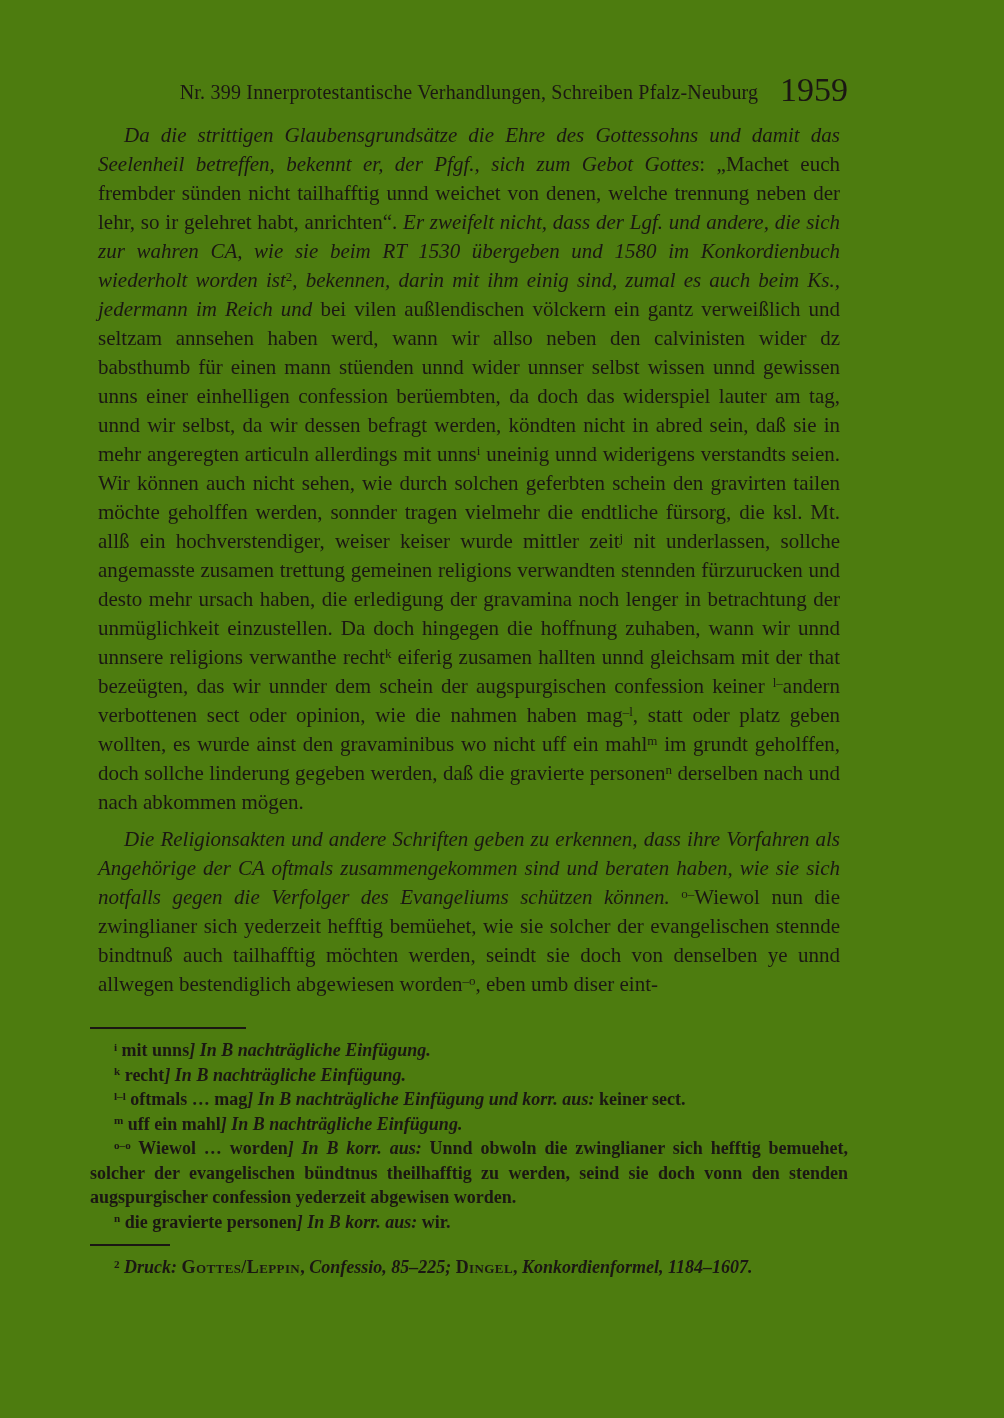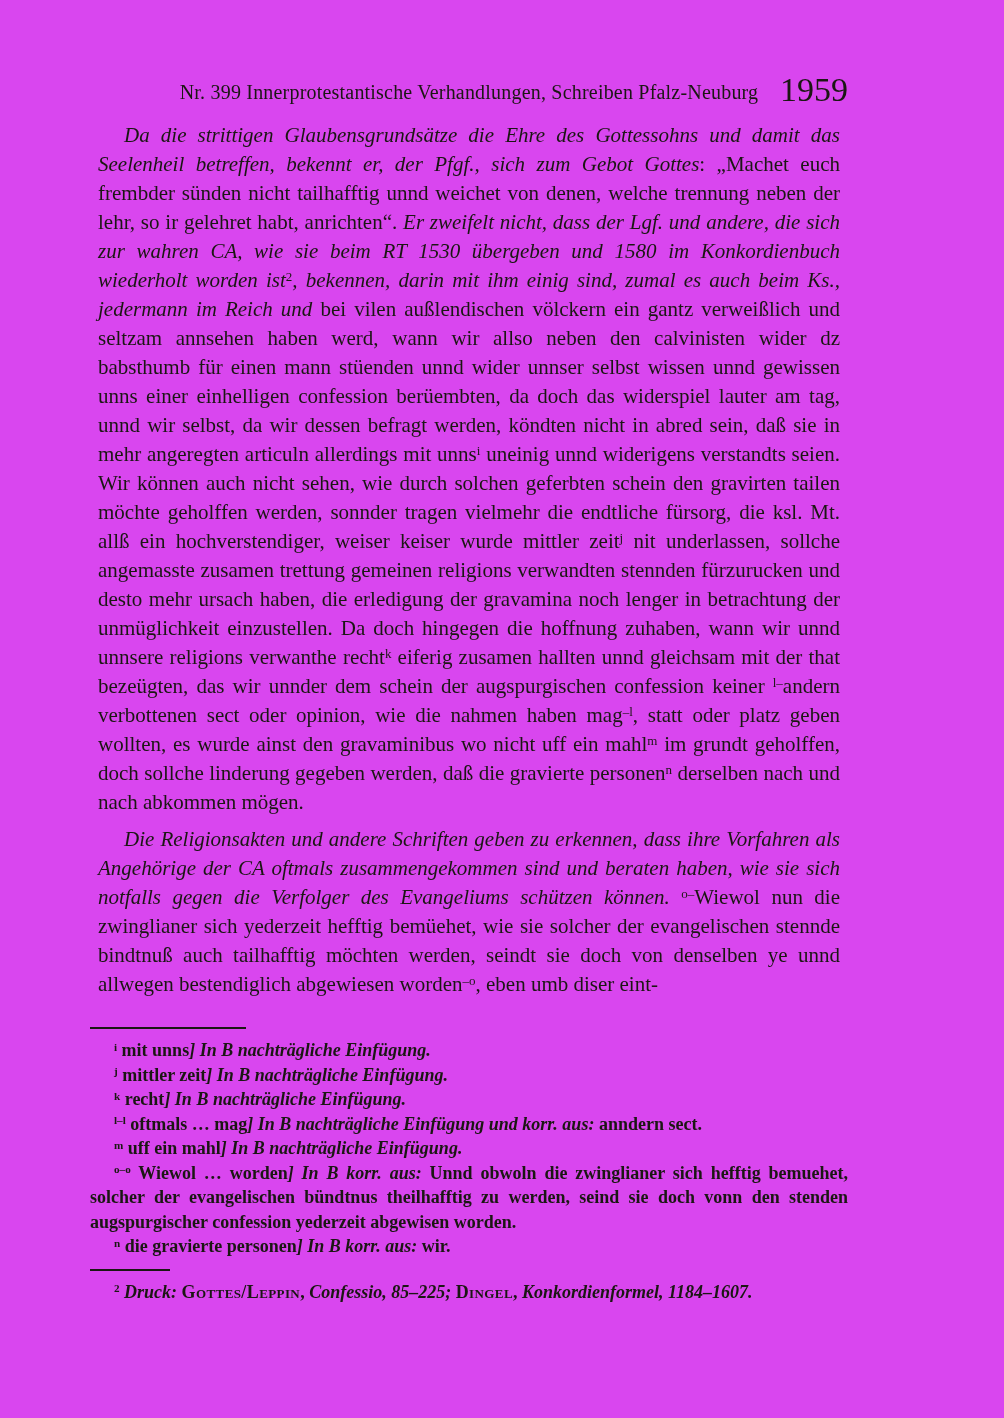--- a/index.html
+++ b/index.html
@@ -5,21 +5,21 @@
   html, body {
     margin: 0;
     padding: 0;
     background: #ffffff;
   }
   .page {
     position: relative;
     width: 1004px;
     height: 1418px;
     margin: 0 auto;
-    background: #d946ef;
+    background: #4d7c0f;
     color: #1b1713;
     box-sizing: border-box;
     padding: 78px 156px 0 90px;
     overflow: hidden;
     font-family: "Liberation Serif", "DejaVu Serif", serif;
   }
   
   .running-header {
     position: relative;
     height: 30px;
@@ -99,23 +99,22 @@
 
   <div class="main-text">
       <p class="para"><span class="run-it">Da die strittigen Glaubensgrundsätze die Ehre des Gottessohns und damit das Seelenheil betreffen, bekennt er, der Pfgf., sich zum Gebot Gottes</span><span class="run-rm">: „Machet euch frembder sünden nicht tailhafftig unnd weichet von denen, welche trennung neben der lehr, so ir gelehret habt, anrichten“. </span><span class="run-it">Er zweifelt nicht, dass der Lgf. und andere, die sich zur wahren CA, wie sie beim RT 1530 übergeben und 1580 im Konkordienbuch wiederholt worden ist</span><sup class="run-sup">2</sup><span class="run-it">, bekennen, darin mit ihm einig sind, zumal es auch beim Ks., jedermann im Reich und </span><span class="run-rm">bei vilen außlendischen völckern ein gantz verweißlich und seltzam annsehen haben werd, wann wir allso neben den calvinisten wider dz babsthumb für einen mann stüenden unnd wider unnser selbst wissen unnd gewissen unns einer einhelligen confession berüembten, da doch das widerspiel lauter am tag, unnd wir selbst, da wir dessen befragt werden, köndten nicht in abred sein, daß sie in mehr angeregten articuln allerdings mit unns</span><sup class="run-sup">i</sup><span class="run-rm"> uneinig unnd widerigens verstandts seien. Wir können auch nicht sehen, wie durch solchen geferbten schein den gravirten tailen möchte geholffen werden, sonnder tragen vielmehr die endtliche fürsorg, die ksl. Mt. allß ein hochverstendiger, weiser keiser wurde mittler zeit</span><sup class="run-sup">j</sup><span class="run-rm"> nit underlassen, sollche angemasste zusamen trettung gemeinen religions verwandten stennden fürzurucken und desto mehr ursach haben, die erledigung der gravamina noch lenger in betrachtung der unmüglichkeit einzustellen. Da doch hingegen die hoffnung zuhaben, wann wir unnd unnsere religions verwanthe recht</span><sup class="run-sup">k</sup><span class="run-rm"> eiferig zusamen hallten unnd gleichsam mit der that bezeügten, das wir unnder dem schein der augspurgischen confession keiner </span><sup class="run-sup">l–</sup><span class="run-rm">andern verbottenen sect oder opinion, wie die nahmen haben mag</span><sup class="run-sup">–l</sup><span class="run-rm">, statt oder platz geben wollten, es wurde ainst den gravaminibus wo nicht uff ein mahl</span><sup class="run-sup">m</sup><span class="run-rm"> im grundt geholffen, doch sollche linderung gegeben werden, daß die gravierte personen</span><sup class="run-sup">n</sup><span class="run-rm"> derselben nach und nach abkommen mögen.</span></p>
       <p class="para"><span class="run-it">Die Religionsakten und andere Schriften geben zu erkennen, dass ihre Vorfahren als Angehörige der CA oftmals zusammengekommen sind und beraten haben, wie sie sich notfalls gegen die Verfolger des Evangeliums schützen können. </span><sup class="run-sup">o–</sup><span class="run-rm">Wiewol nun die zwinglianer sich yederzeit hefftig bemüehet, wie sie solcher der evangelischen stennde bindtnuß auch tailhafftig möchten werden, seindt sie doch von denselben ye unnd allwegen bestendiglich abgewiesen worden</span><sup class="run-sup">–o</sup><span class="run-rm">, eben umb diser eint-</span></p>
     </div>
 
   <div class="rule-long"></div>
 
   <div class="apparatus">
       <p class="note"><sup class="run-sup">i</sup><span class="run-rm"> mit unns</span><span class="run-it">] In B nachträgliche Einfügung.</span></p>
-      <p class="note"><sup class="run-sup">j</sup><span class="run-rm"> mittler zeit</span><span class="run-it">] In B nachträgliche Einfügung.</span></p>
       <p class="note"><sup class="run-sup">k</sup><span class="run-rm"> recht</span><span class="run-it">] In B nachträgliche Einfügung.</span></p>
-      <p class="note"><sup class="run-sup">l–l</sup><span class="run-rm"> oftmals … mag</span><span class="run-it">] In B nachträgliche Einfügung und korr. aus:</span><span class="run-rm"> anndern sect.</span></p>
+      <p class="note"><sup class="run-sup">l–l</sup><span class="run-rm"> oftmals … mag</span><span class="run-it">] In B nachträgliche Einfügung und korr. aus:</span><span class="run-rm"> keiner sect.</span></p>
       <p class="note"><sup class="run-sup">m</sup><span class="run-rm"> uff ein mahl</span><span class="run-it">] In B nachträgliche Einfügung.</span></p>
       <p class="note"><sup class="run-sup">o–o</sup><span class="run-rm"> Wiewol … worden</span><span class="run-it">] In B korr. aus:</span><span class="run-rm"> Unnd obwoln die zwinglianer sich hefftig bemuehet, solcher der evangelischen bündtnus theilhafftig zu werden, seind sie doch vonn den stenden augspurgischer confession yederzeit abgewisen worden.</span></p>
       <p class="note"><sup class="run-sup">n</sup><span class="run-rm"> die gravierte personen</span><span class="run-it">] In B korr. aus:</span><span class="run-rm"> wir.</span></p>
     </div>
 
   <div class="rule-short"></div>
 
   <div class="footnote-section">
       <p class="note"><sup class="run-sup">2</sup><span class="run-it"> Druck: </span><span class="run-sc">Gottes/Leppin</span><span class="run-rm">, </span><span class="run-it">Confessio, 85–225; </span><span class="run-sc">Dingel</span><span class="run-rm">, </span><span class="run-it">Konkordienformel, 1184–1607.</span></p>
     </div>

